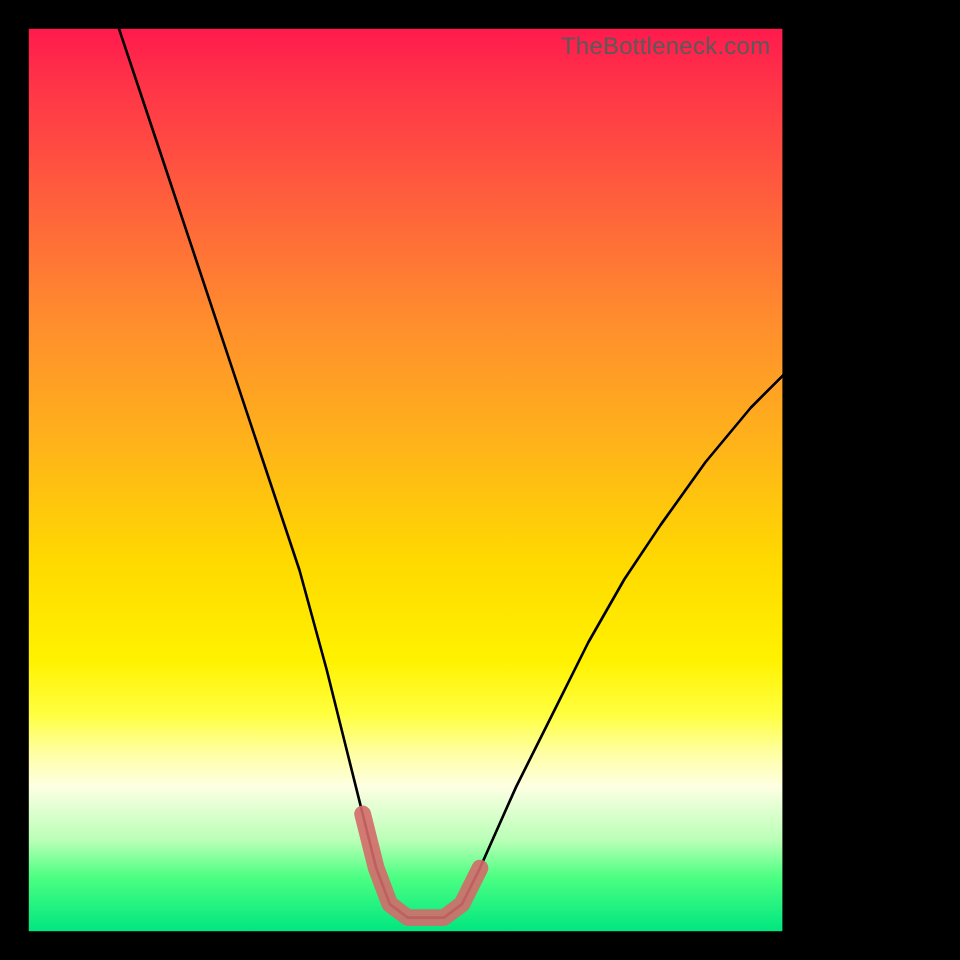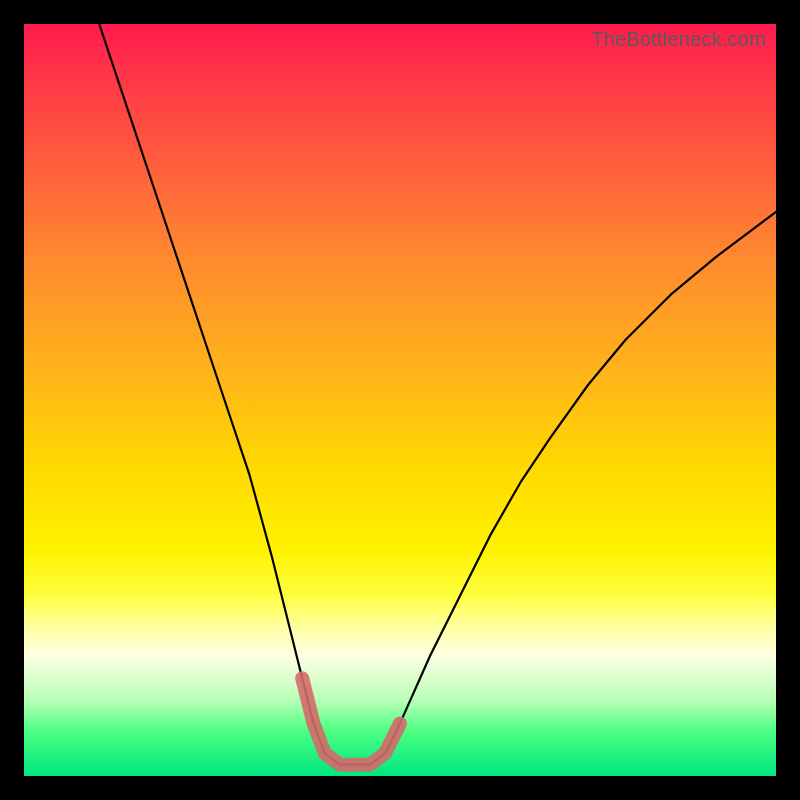--- a/index.html
+++ b/index.html
@@ -8,21 +8,21 @@
     width: 800px;
     height: 800px;
     background: #000;
     overflow: hidden;
     font-family: Arial, Helvetica, sans-serif;
   }
   .frame {
     position: absolute;
     left: 24px;
     top: 24px;
-    width: 752px;
+    width: 628px;
     height: 752px;
     background: linear-gradient(to bottom,
       #ff1a4d 0%,
       #ff3348 6%,
       #ff5c3d 18%,
       #ff8c2e 32%,
       #ffb31a 46%,
       #ffd900 59%,
       #fff200 70%,
       #ffff40 76%,

